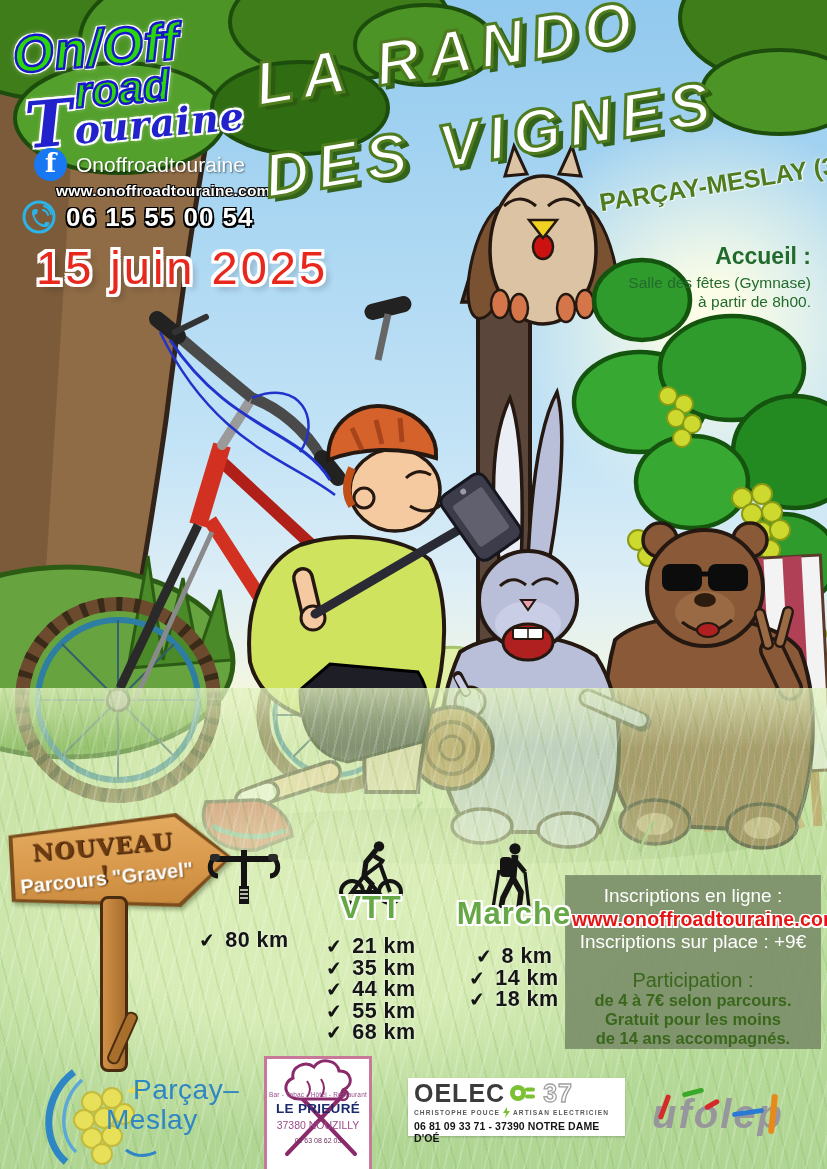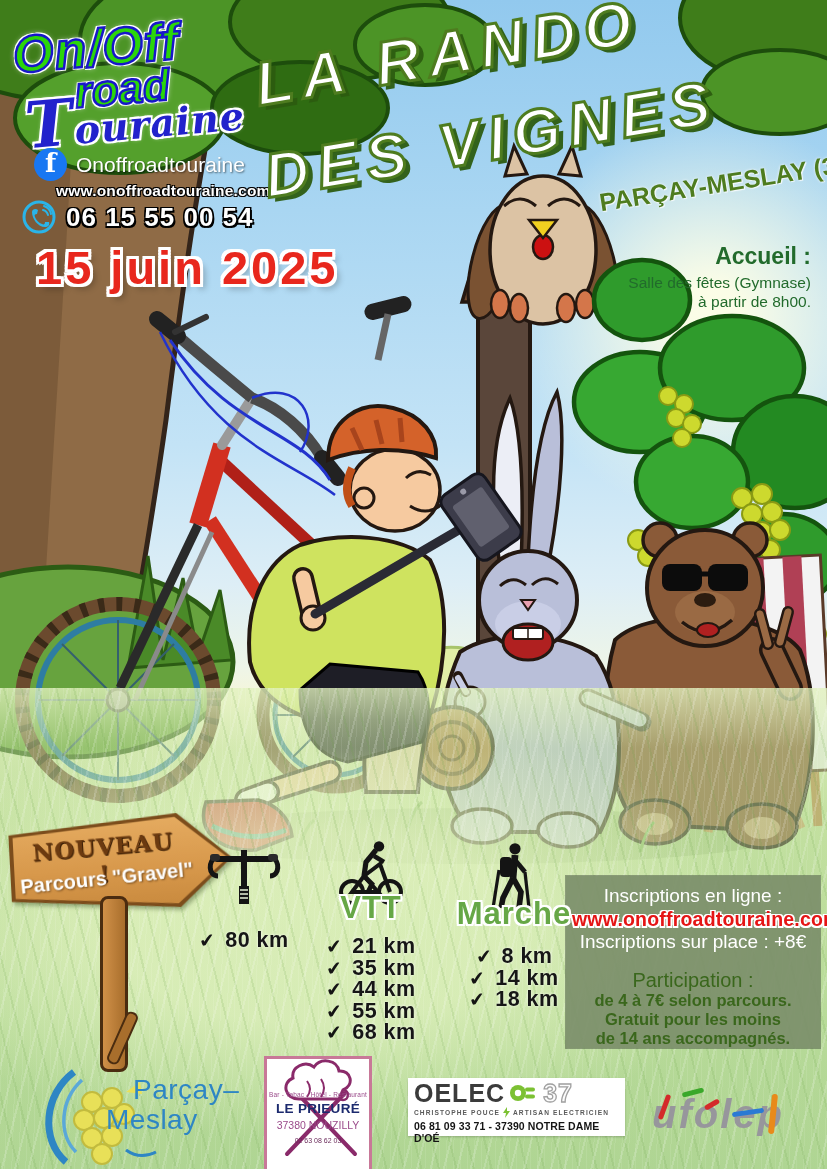--- a/index.html
+++ b/index.html
@@ -45,21 +45,21 @@
   .title-block{position:absolute;left:248px;top:40px;width:580px;transform:rotate(-9.5deg);transform-origin:0 0;}
   .title-line{font-size:62px;font-weight:900;font-style:italic;letter-spacing:8px;color:#fff;line-height:92px;white-space:nowrap;
     -webkit-text-stroke:3px #4e7c1f;
     text-shadow:5px 5px 0 rgba(44,92,16,.95),0 0 2px #4e7c1f;}
   .title-line2{margin-left:-6px;}
   .location{position:absolute;left:598px;top:168px;transform:rotate(-9deg);font-size:25px;font-weight:900;
     color:#4e7c1f;letter-spacing:0;white-space:nowrap;
     text-shadow:0 0 3px rgba(255,255,255,.9),1px 1px 0 rgba(255,255,255,.7);}
 
   
-  .date{position:absolute;left:36px;top:240px;font-size:47px;font-weight:700;color:#e8271d;letter-spacing:3px;white-space:nowrap;
+  .date{position:absolute;left:36px;top:240px;font-size:47px;font-weight:400;color:#e8271d;letter-spacing:3px;white-space:nowrap;
     text-shadow:3px 3px 0 #fff,-3px -3px 0 #fff,3px -3px 0 #fff,-3px 3px 0 #fff,0 3px 0 #fff,0 -3px 0 #fff,3px 0 0 #fff,-3px 0 0 #fff,5px 5px 6px rgba(0,0,0,.25);}
   .accueil{position:absolute;right:16px;top:243px;width:230px;text-align:right;color:#226b2c;}
   .accueil-h{font-size:23px;font-weight:900;margin-bottom:3px;}
   .accueil-l{font-size:15.5px;font-weight:400;line-height:19px;}
 
   
   .sign{position:absolute;left:10px;top:814px;width:222px;height:98px;transform:rotate(-3deg);filter:drop-shadow(2px 3px 2px rgba(40,60,20,.4));}
   .sign-outer{position:absolute;inset:0;background:#7c4d1c;clip-path:polygon(0% 16%,76% 2%,100% 50%,76% 98%,0% 84%);}
   .sign-inner{position:absolute;inset:4px;background:linear-gradient(180deg,#e5ab60 0%,#d8994c 55%,#c98a3e 100%);
     clip-path:polygon(0% 16%,76% 2%,100% 50%,76% 98%,0% 84%);}
@@ -484,21 +484,21 @@
       <li>
           <span class="chk">✔</span>
           <span class="dist">18 km</span>
         </li>
     </ul>
   </div>
 
   <div class="info-box">
     <div class="ib-line">Inscriptions en ligne :</div>
     <div class="ib-url">www.onoffroadtouraine.com</div>
-    <div class="ib-line">Inscriptions sur place : +8€</div>
+    <div class="ib-line">Inscriptions sur place : +9€</div>
     <div class="ib-part-h">Participation :</div>
     <div class="ib-part">de 4 à 7€ selon parcours.</div>
     <div class="ib-part">Gratuit pour les moins</div>
     <div class="ib-part">de 14 ans accompagnés.</div>
   </div>
 
   <div class="pm-logo">
     <svg width="190" height="100" viewBox="0 0 190 100">
       <path d="M44,4 C14,26 10,72 36,94" fill="none" stroke="#2e86c4" stroke-width="7"></path>
       <path d="M52,12 C30,32 28,66 46,84" fill="none" stroke="#5aa8d8" stroke-width="3.5"></path>

